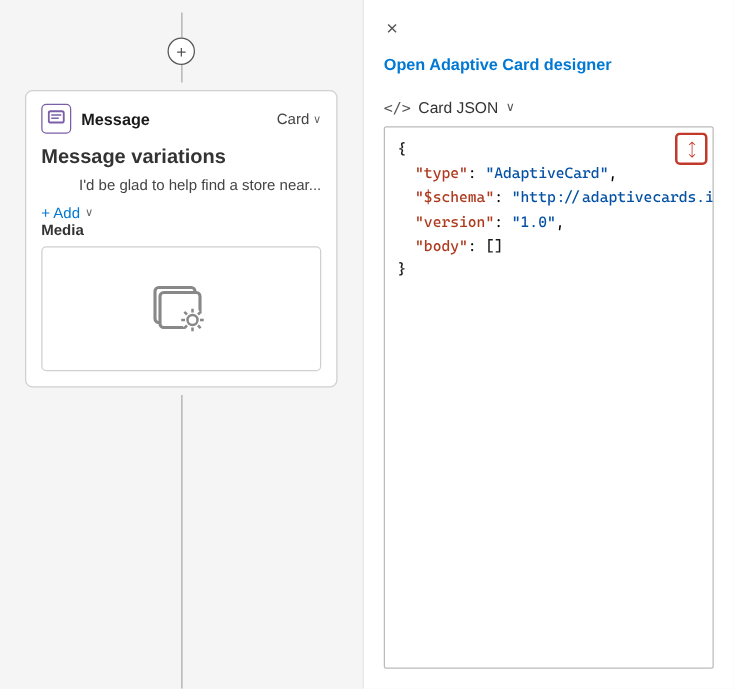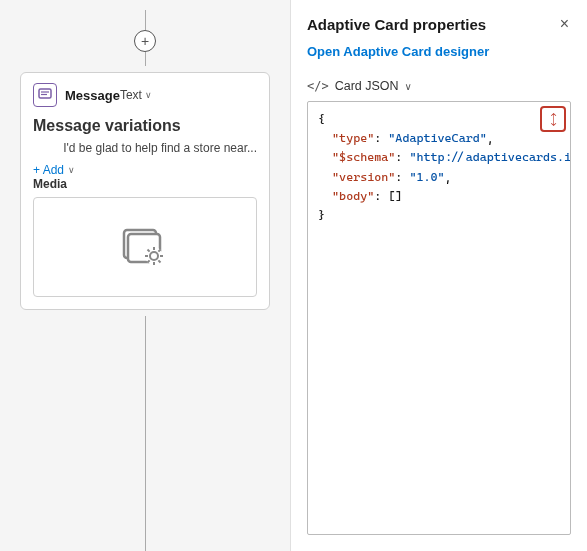--- a/index.html
+++ b/index.html
@@ -66,21 +66,21 @@
       border: 1.5px solid #d0d0d0;
       border-radius: 6px;
       width: 250px;
       padding: 10px 12px 12px;
       position: relative;
     }
 
     .card-header {
       display: flex;
       align-items: center;
-      justify-content: flex-start;
+      justify-content: space-between;
       margin-bottom: 10px;
     }
 
     .card-header-left {
       display: flex;
       align-items: center;
       gap: 8px;
     }
 
     .message-icon {
@@ -301,21 +301,21 @@
         <div class="message-icon">
           <svg width="14" height="14" viewBox="0 0 14 14" fill="none" xmlns="http://www.w3.org/2000/svg">
             <rect x="1" y="1" width="12" height="9" rx="1.5" stroke="#7b5ea7" stroke-width="1.5" fill="none"></rect>
             <line x1="3" y1="4" x2="11" y2="4" stroke="#7b5ea7" stroke-width="1.2"></line>
             <line x1="3" y1="6.5" x2="9" y2="6.5" stroke="#7b5ea7" stroke-width="1.2"></line>
           </svg>
         </div>
         <span class="card-title">Message</span>
       </div>
       <div class="text-badge">
-        <span>Text</span>
+        <span>Card</span>
         <span class="chevron-small">∨</span>
       </div>
     </div>
 
     <div class="section-label">Message variations</div>
     <div class="message-variation-text">I'd be glad to help find a store near...</div>
     <div class="add-variation">
       <span>+ Add</span>
       <span class="chevron-small">∨</span>
     </div>
@@ -341,21 +341,20 @@
         </svg>
       </div>
     </div>
   </div>
 
   <div class="connector-bottom"></div>
 </div>
 
 <div class="right-panel">
   <div class="panel-header">
-    <span class="panel-title">Adaptive Card properties</span>
     <span class="close-btn">×</span>
   </div>
 
   <a class="open-designer-link" href="#">Open Adaptive Card designer</a>
 
   <div class="edit-json-row">
     <span class="code-icon">&lt;/&gt;</span>
     <span class="edit-json-label">Card JSON</span>
     <span class="chevron-edit">∨</span>
   </div>

